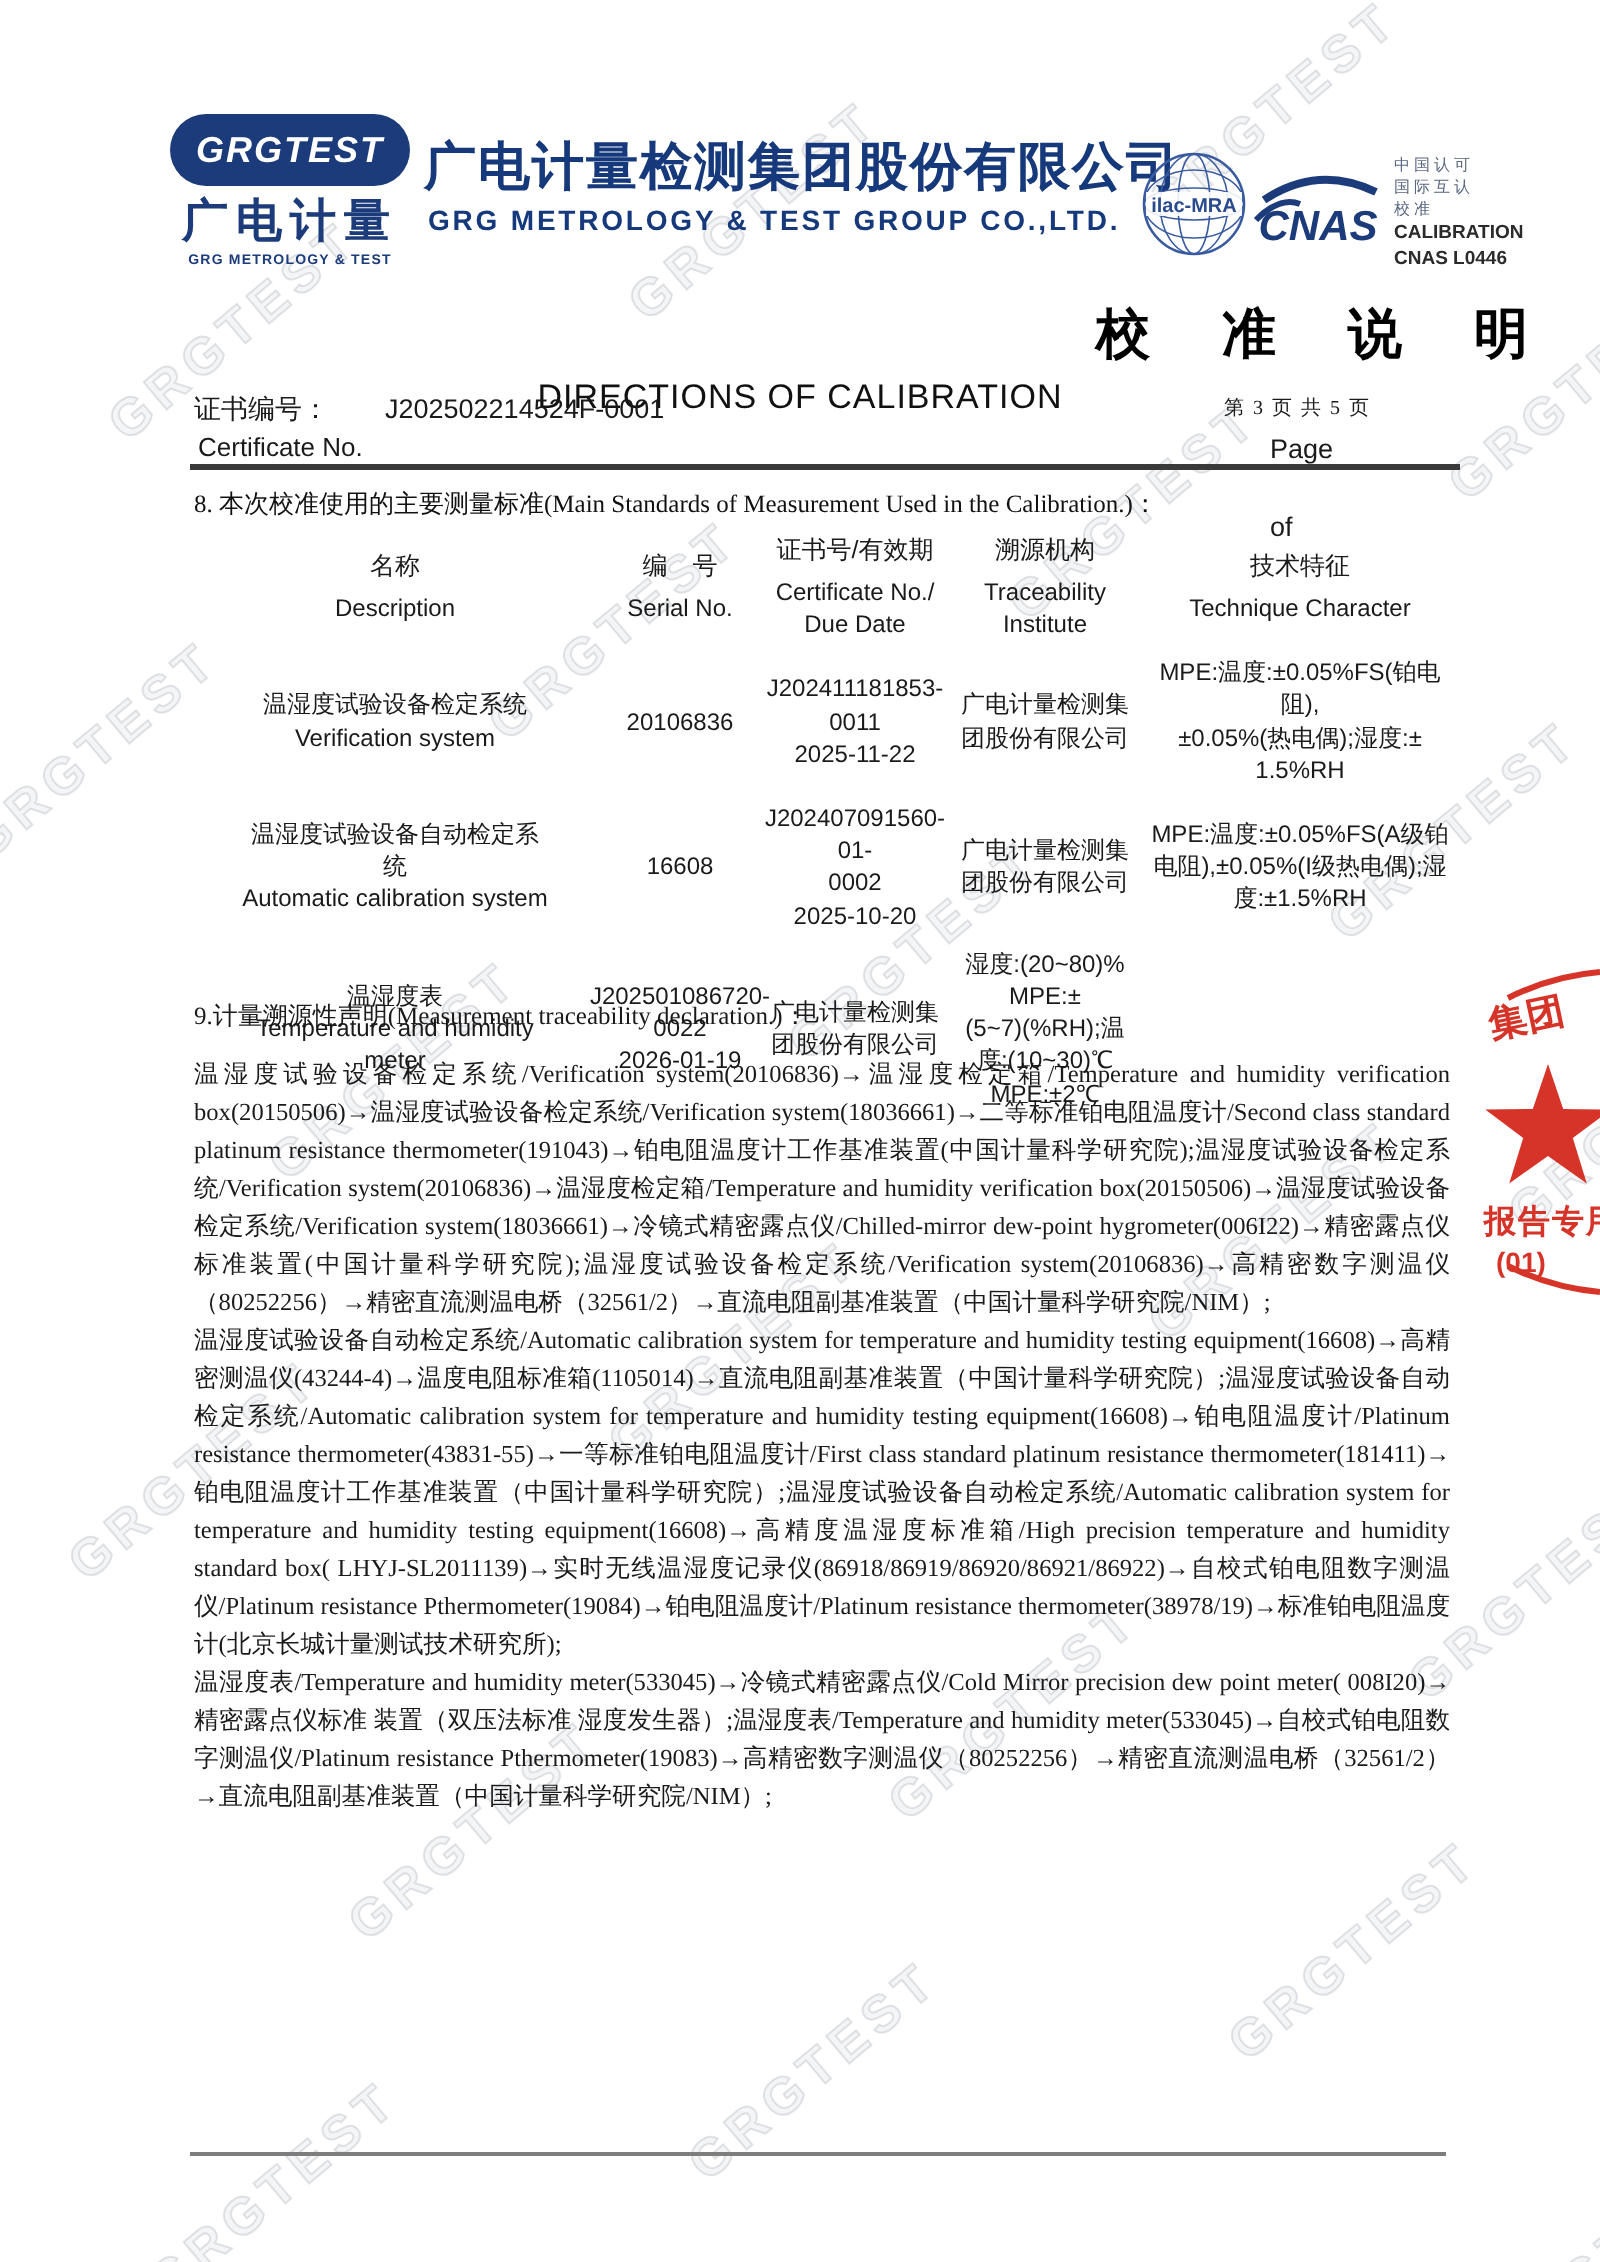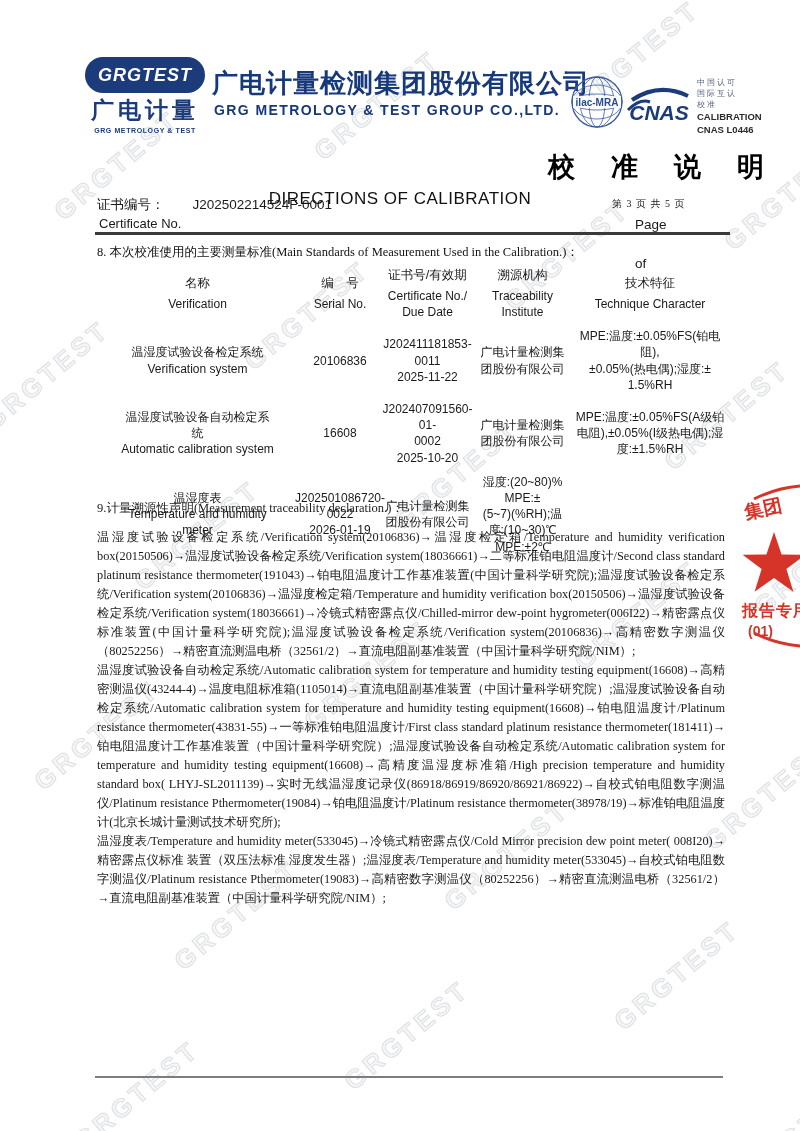--- a/index.html
+++ b/index.html
@@ -135,21 +135,21 @@
       <span>Page</span>
       <span>of</span>
     </div>
     <div class="rule top-rule"></div>
 
     <div class="abs s8-heading">8. 本次校准使用的主要测量标准(Main Standards of Measurement Used in the Calibration.)：</div>
 
     <div class="abs cal-table">
       <div class="cell">
         <div class="hd-cn">名称</div>
-        <div class="hd-en pre">Verification</div>
+        <div class="hd-en pre">Description</div>
       </div>
       <div class="cell">
         <div class="hd-cn">编　号</div>
         <div class="hd-en pre">Serial No.</div>
       </div>
       <div class="cell">
         <div class="hd-cn">证书号/有效期</div>
         <div class="hd-en pre">Certificate No./
 Due Date</div>
       </div>

